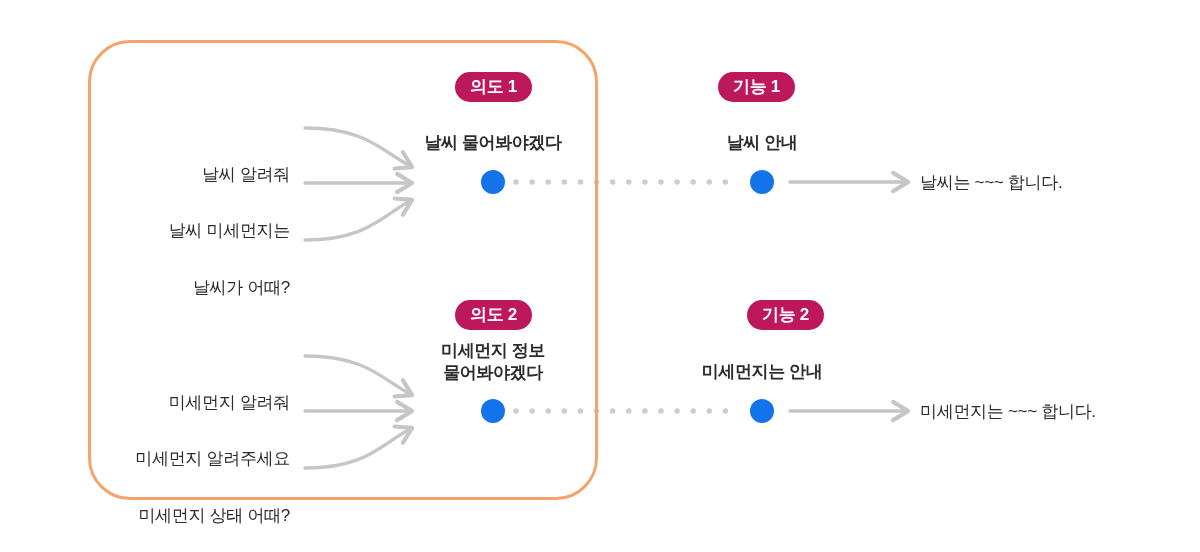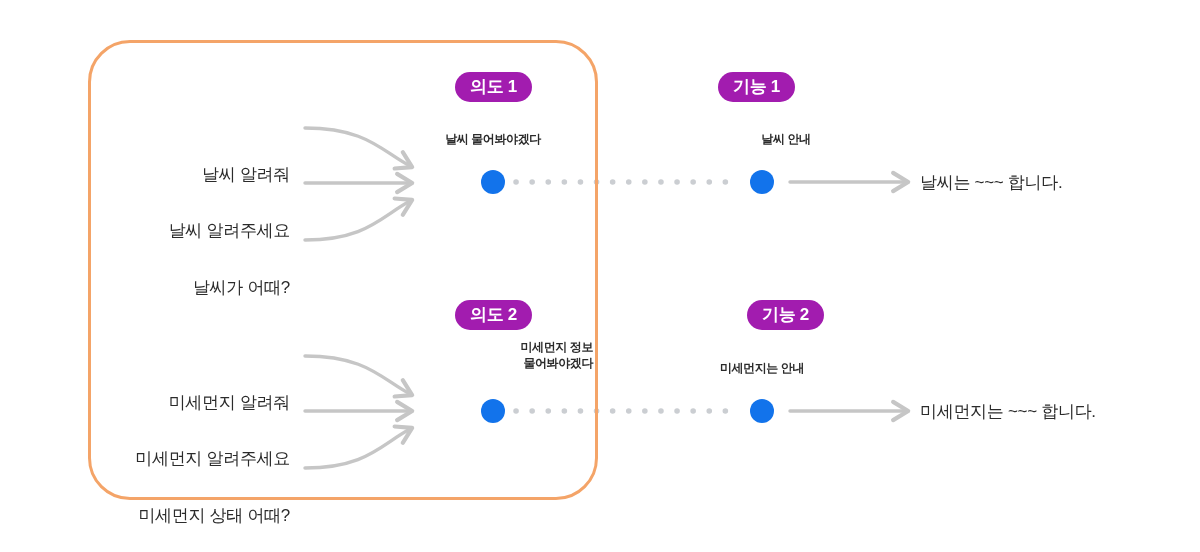--- a/index.html
+++ b/index.html
@@ -37,21 +37,21 @@
     border-radius: 42px;
     box-sizing: border-box;
     background: transparent;
   }
   
   .badge {
     position: absolute;
     height: 30px;
     padding: 0 15px;
     border-radius: 15px;
-    background: #a21caf;
+    background: #be185d;
     color: #ffffff;
     font-size: 17px;
     font-weight: bold;
     line-height: 30px;
     white-space: nowrap;
     text-align: center;
     box-sizing: border-box;
     letter-spacing: -0.3px;
   }
   
@@ -67,21 +67,21 @@
     position: absolute;
     font-size: 17px;
     color: #2b2b2b;
     white-space: nowrap;
     text-align: right;
     letter-spacing: -0.3px;
     margin-top: 47px;
   }
   .node-label {
     position: absolute;
-    font-size: 12px;
+    font-size: 17px;
     font-weight: bold;
     color: #2b2b2b;
     white-space: nowrap;
     text-align: center;
     letter-spacing: -0.4px;
     line-height: 1.32;
   }
   .answer-label {
     position: absolute;
     font-size: 17px;
@@ -120,44 +120,44 @@
     </g>
 
     <line x1="516" y1="411" x2="740" y2="411" stroke="#CBCED2" stroke-width="5.5" stroke-linecap="round" stroke-dasharray="0.1 16"></line>
 
     <path d="M 790 411 L 908 411" fill="none" stroke="#C6C6C6" stroke-width="3.4" stroke-linecap="round" marker-end="url(#chev)"></path>
   </svg>
 
   <div class="group-box"></div>
 
   <div class="utt-label" style="right:910px; top:116px;">날씨 알려줘</div>
-  <div class="utt-label" style="right:910px; top:172px;">날씨 알려주세요</div>
+  <div class="utt-label" style="right:910px; top:172px;">날씨 미세먼지는</div>
   <div class="utt-label" style="right:910px; top:229px;">날씨가 어때?</div>
 
   <div class="badge" style="left:455px; top:72px;">의도 1</div>
 
   <div class="node-label" style="left:393px; top:132px; width:200px;">날씨 물어봐야겠다</div>
 
   <div class="node-dot" style="left:481px; top:170px;"></div>
 
   <div class="badge" style="left:718px; top:72px;">기능 1</div>
 
-  <div class="node-label" style="left:686px; top:132px; width:200px;">날씨 안내</div>
+  <div class="node-label" style="left:662px; top:132px; width:200px;">날씨 안내</div>
 
   <div class="node-dot" style="left:750px; top:170px;"></div>
 
   <div class="answer-label" style="left:920px; top:171px;">날씨는 ~~~ 합니다.</div>
 
   <div class="utt-label" style="right:910px; top:344px;">미세먼지 알려줘</div>
   <div class="utt-label" style="right:910px; top:400px;">미세먼지 알려주세요</div>
   <div class="utt-label" style="right:910px; top:457px;">미세먼지 상태 어때?</div>
 
   <div class="badge" style="left:455px; top:300px;">의도 2</div>
 
-  <div class="node-label" style="left:393px; top:340px; width:200px;text-align:right;">
+  <div class="node-label" style="left:393px; top:340px; width:200px;">
     <span>미세먼지 정보</span><br>
     <span>물어봐야겠다</span>
   </div>
 
   <div class="node-dot" style="left:481px; top:399px;"></div>
 
   <div class="badge" style="left:747px; top:300px;text-align:center;">기능 2</div>
 
   <div class="node-label" style="left:662px; top:361px; width:200px;">미세먼지는 안내</div>
 

